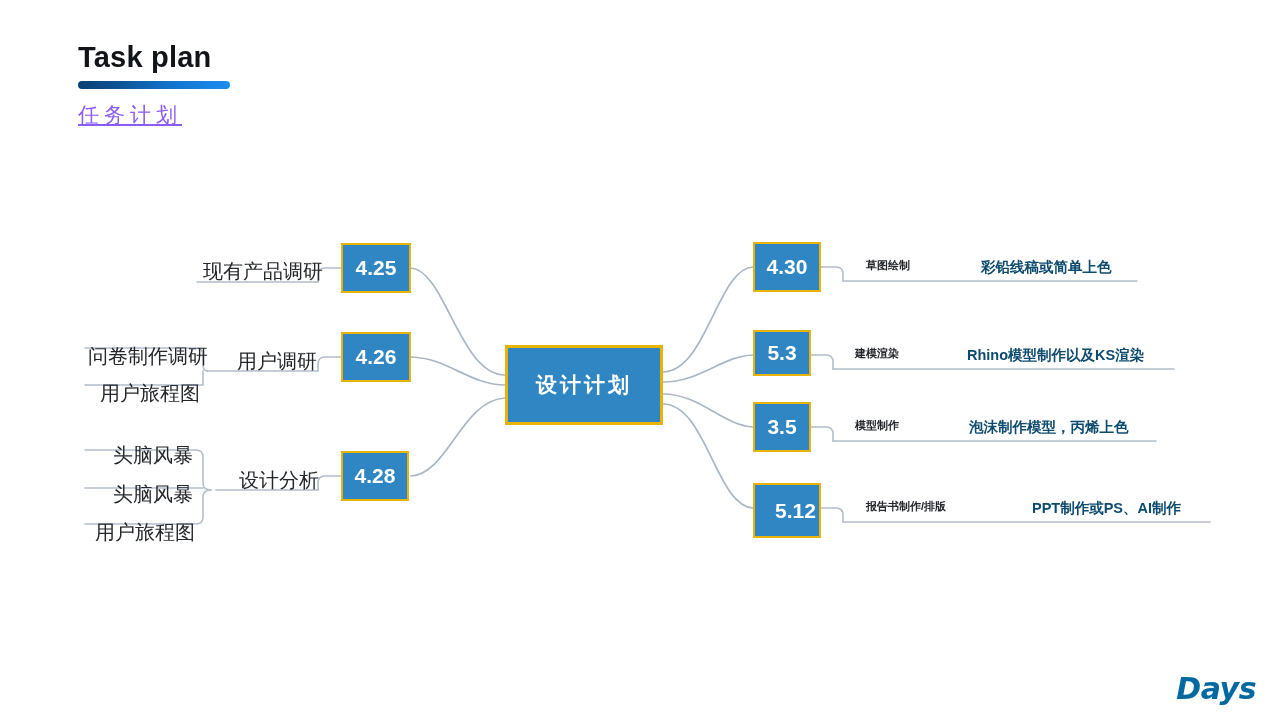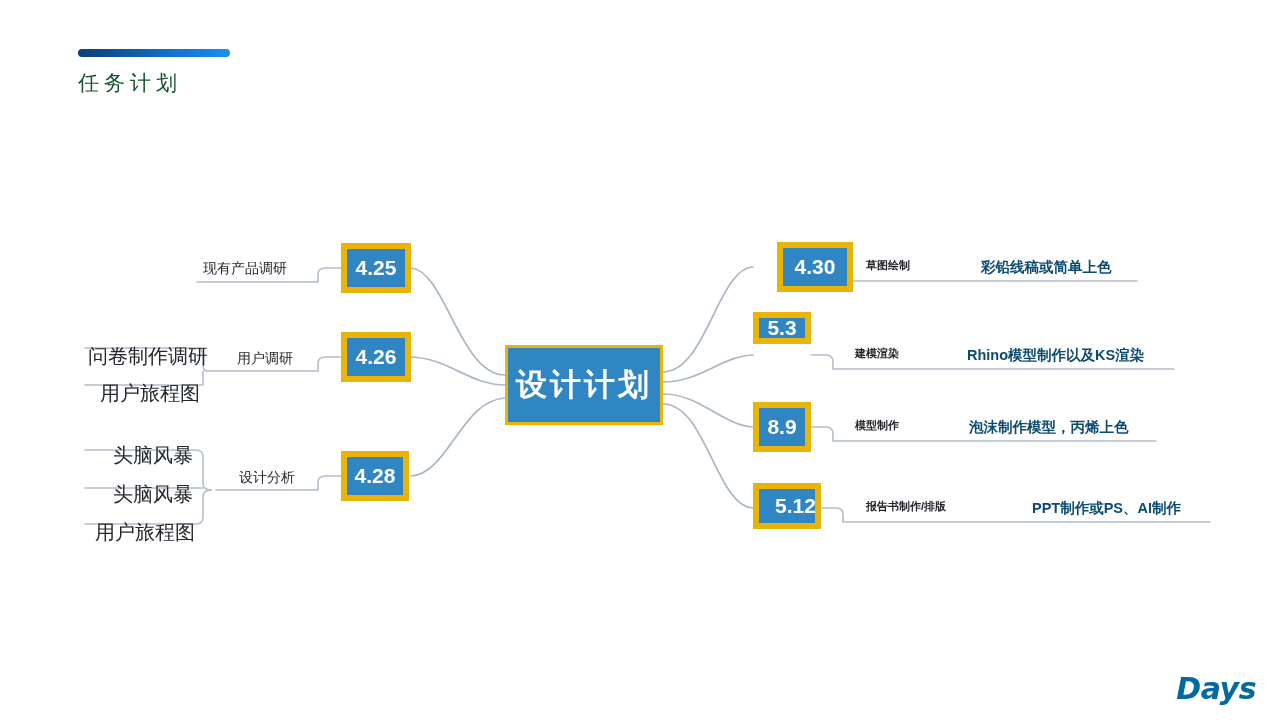--- a/index.html
+++ b/index.html
@@ -31,61 +31,62 @@
   .header-rule {
     margin-top: 7px;
     width: 152px;
     height: 8px;
     border-radius: 4px;
     background: linear-gradient(90deg, #0b3f74 0%, #0e5596 28%, #1273cf 62%, #1b8ef0 100%);
   }
   .header-sub {
     margin-top: 12px;
     font-size: 21px;
-    color: #14532d;
+    color: #8b5cf6;
     letter-spacing: 5px;
     white-space: nowrap;
+    text-decoration: underline;
   }
 
   
   #wires {
     position: absolute;
     left: 0; top: 0;
     width: 1280px; height: 720px;
     pointer-events: none;
   }
 
   
   .node {
     position: absolute;
     display: flex;
     align-items: center;
     justify-content: center;
     background: #2f86c2;
-    border: 6px solid #eab308;
+    border: 2px solid #eab308;
     color: #ffffff;
     font-weight: bold;
     white-space: nowrap;
   }
   .node-date { font-size: 21px; }
   .node-center {
-    font-size: 31px;
+    font-size: 21px;
     letter-spacing: 3px;
     border-width: 3px;
   }
 
   
   .lbl {
     position: absolute;
     font-size: 11px;
     color: #23262b;
     white-space: nowrap;
     line-height: 1;
   }
-  .lbl-mid { font-size: 14px; }
+  .lbl-mid { font-size: 20px; }
   .lbl-desc { font-size: 14.5px; font-weight: bold; color: #0c4a6e; }
   .lbl-sub  { font-size: 20px; margin-top: 16px; }
   .lbl-right-topic { font-weight: bold; }
 
   
   .logo {
     position: absolute;
     right: 24px;
     bottom: 14px;
     font-size: 30px;
@@ -95,20 +96,21 @@
     letter-spacing: -0.5px;
     font-family: "DejaVu Sans", sans-serif;
   }
 </style>
 </head>
 <body>
 
 <div id="slide">
 
   <div class="header">
+    <div class="header-title">Task plan</div>
     <div class="header-rule"></div>
     <div class="header-sub">任务计划</div>
   </div>
 
   <svg id="wires" viewBox="0 0 1280 720" xmlns="http://www.w3.org/2000/svg">
     <g fill="none" stroke="#a9b6c4" stroke-width="1.7" stroke-linecap="round">
 
       <path d="M505,375 C460,375 445,270 411,268"></path>
       <path d="M505,385 C470,385 448,358 411,357"></path>
       <path d="M505,398 C462,400 448,474 411,476"></path>
@@ -158,30 +160,30 @@
   <div class="node node-date" style="left:341px; top:243px; width:70px; height:50px;">
     <span>4.25</span>
   </div>
   <div class="node node-date" style="left:341px; top:332px; width:70px; height:50px;">
     <span>4.26</span>
   </div>
   <div class="node node-date" style="left:341px; top:451px; width:68px; height:50px;">
     <span>4.28</span>
   </div>
 
-  <div class="node node-date" style="left:753px; top:242px; width:76px; height:50px;margin-left:24px;">
+  <div class="node node-date" style="left:753px; top:242px; width:68px; height:50px;">
     <span>4.30</span>
   </div>
-  <div class="node node-date" style="left:753px; top:312px; width:58px; height:32px;">
+  <div class="node node-date" style="left:753px; top:330px; width:58px; height:46px;">
     <span>5.3</span>
   </div>
   <div class="node node-date" style="left:753px; top:402px; width:58px; height:50px;">
-    <span>8.9</span>
-  </div>
-  <div class="node node-date" style="left:753px; top:483px; width:68px; height:46px;padding-left:17px;">
+    <span>3.5</span>
+  </div>
+  <div class="node node-date" style="left:753px; top:483px; width:68px; height:55px;padding-left:17px;">
     <span>5.12</span>
   </div>
 
   <div class="lbl lbl-mid" style="left:203px; top:261px;">现有产品调研</div>
 
   <div class="lbl lbl-mid" style="left:237px; top:351px;">用户调研</div>
 
   <div class="lbl lbl-mid" style="left:239px; top:470px;text-align:right;">设计分析</div>
 
   <div class="lbl lbl-sub" style="left:88px; top:330px;">问卷制作调研</div>

